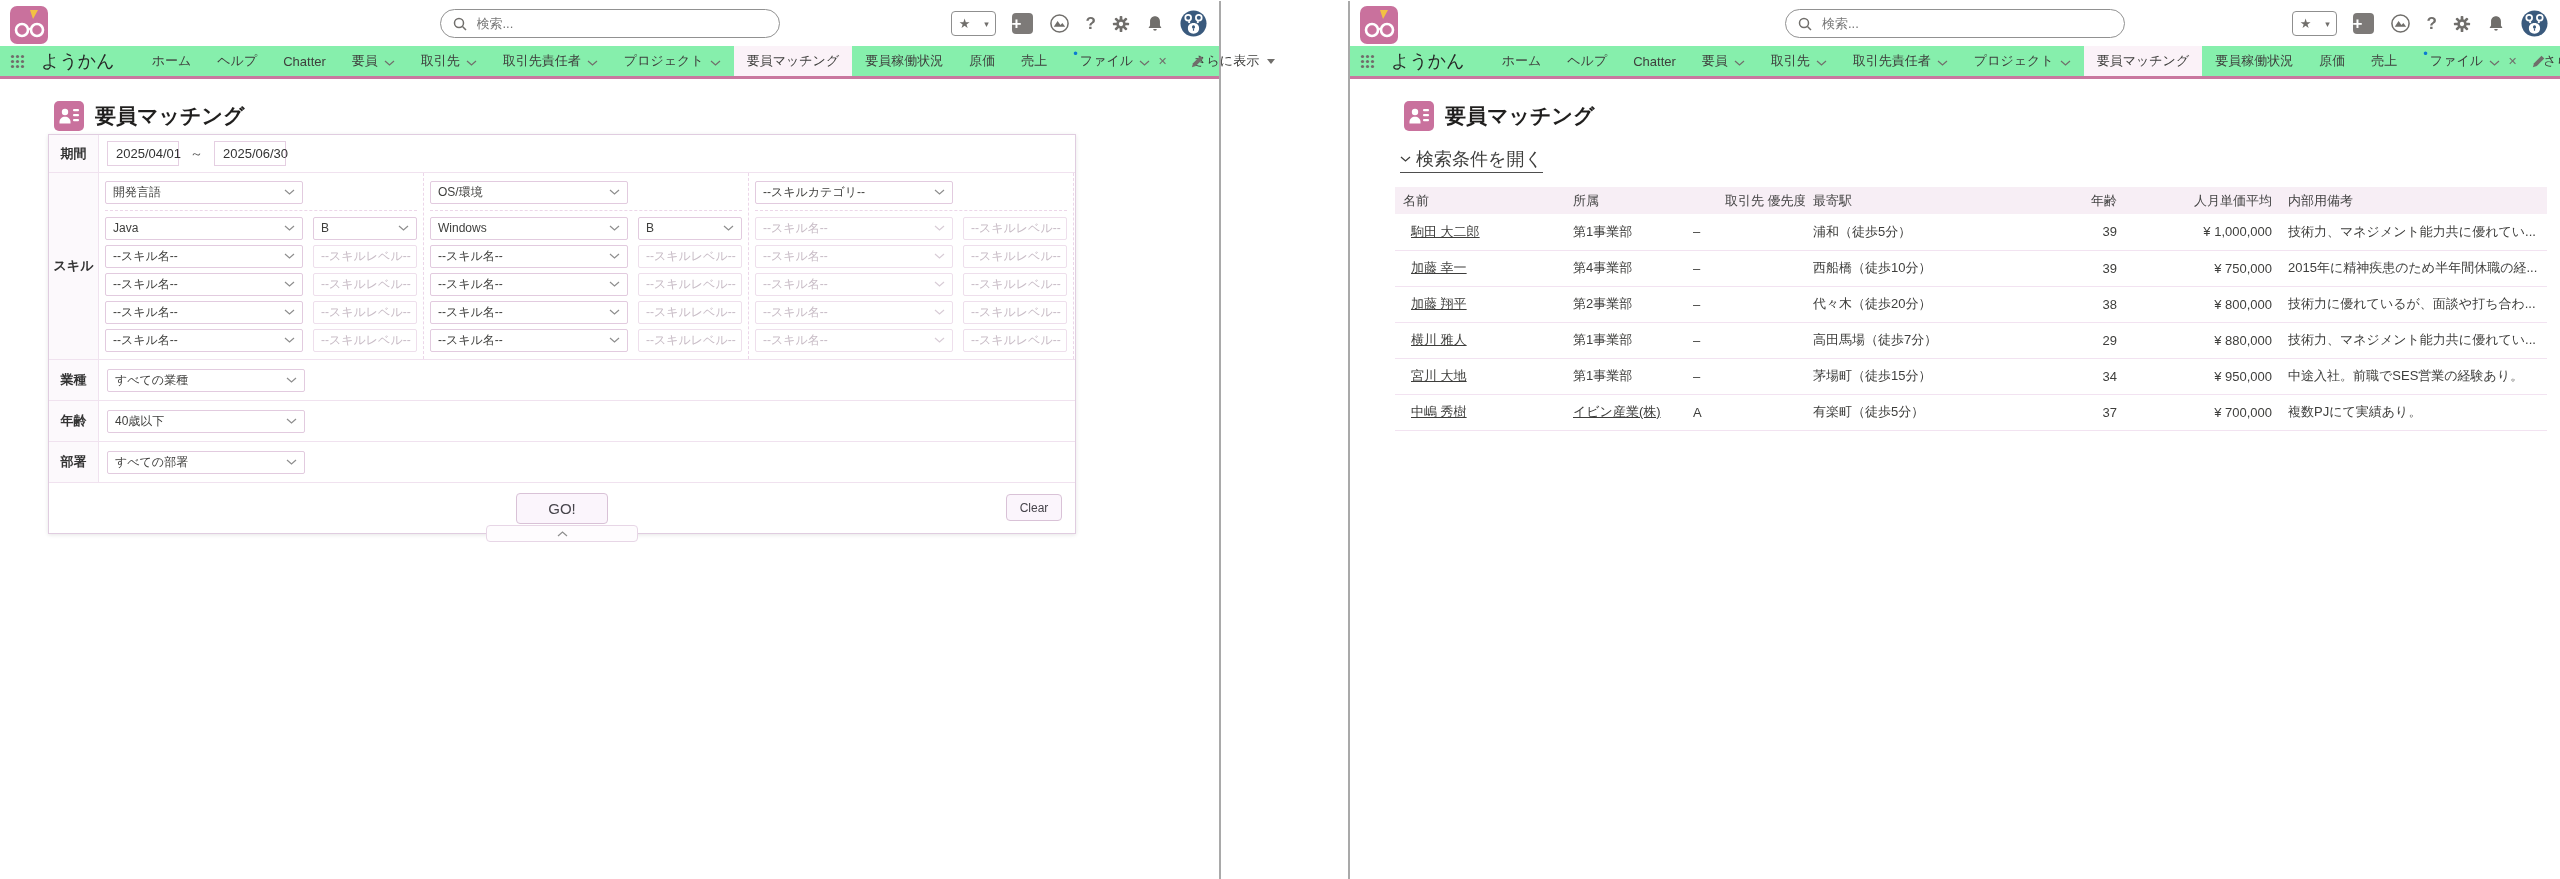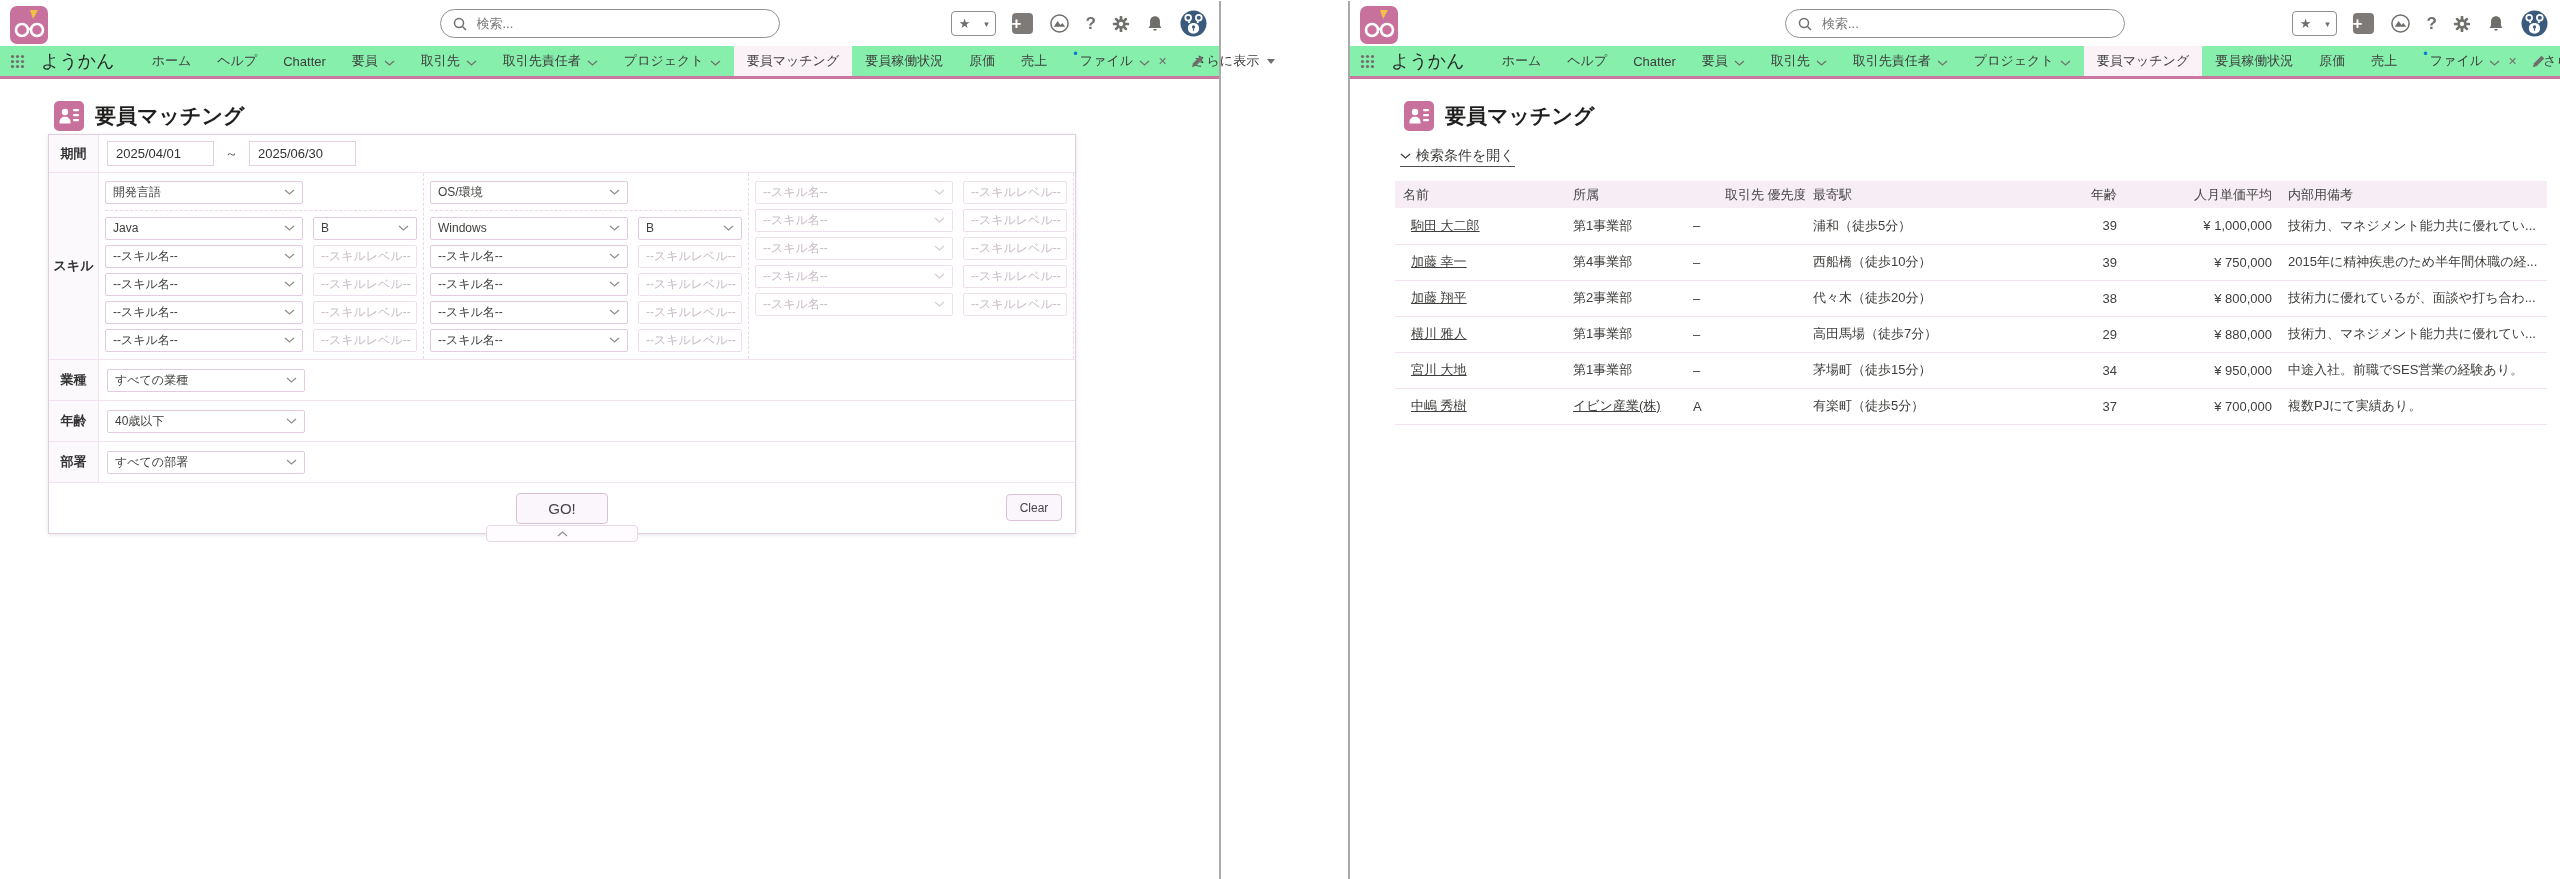--- a/index.html
+++ b/index.html
@@ -41,41 +41,41 @@
   .titlerow h1{font-size:21px;font-weight:bold;color:#201f1e;margin:0;white-space:nowrap;}
   .titleicon{line-height:0;}
 
   
   .formpanel{position:relative;margin:3px 0 0 48px;width:1028px;background:#fff;border:1px solid #e0cde0;box-shadow:0 1px 4px rgba(0,0,0,.10);}
   .frow{display:flex;align-items:stretch;border-bottom:1px solid #f0e2ef;}
   .flabel{width:50px;min-width:50px;display:flex;align-items:center;justify-content:center;font-size:13px;font-weight:bold;color:#333;border-right:1px solid #f0e2ef;background:#fcf9fc;}
   .fbody{flex:1;display:flex;align-items:center;padding:6px 8px;}
   .h38{min-height:38px;}
   .h30{min-height:30px;}
-  .datebox{width:107px;height:25px;border:1px solid #e5cfe2;display:flex;align-items:center;padding:0 8px;font-size:13px;color:#333;background:#fff;cursor:text;}
+  .datebox{width:72px;height:25px;border:1px solid #e5cfe2;display:flex;align-items:center;padding:0 8px;font-size:13px;color:#333;background:#fff;cursor:text;}
   .tilde{margin:0 11px;color:#555;font-size:13px;}
 
   .skillbody{flex:1;display:flex;align-items:stretch;padding:0;}
   .skcol{display:flex;flex-direction:column;padding:5px 6px;border-right:1px dashed #ecd6e9;}
   .skhead{display:flex;border-bottom:1px dashed #ecd6e9;padding-bottom:4px;margin-bottom:3px;}
   .skrow{display:flex;}
   .sel{height:23px;border:1px solid #e2cbdf;border-radius:2px;background:#fff;display:flex;align-items:center;justify-content:space-between;padding:0 7px;font-size:12px;color:#3e3e3c;margin:2.5px 0;cursor:pointer;white-space:nowrap;overflow:hidden;}
   .sel .chev{color:#8e8e8e;display:flex;line-height:0;margin-left:6px;}
   .sel.disabled{color:#c8bcc6;border-color:#eedfec;}
   .sel.disabled .chev{color:#d8ccd6;}
   .w-name{width:198px;}
   .w-lvl{width:104px;margin-left:10px;}
 
   .btnrow{position:relative;height:50px;display:flex;align-items:center;justify-content:center;}
   .gobtn{width:92px;height:31px;background:#fbf5fc;border:1px solid #d9c2d7;border-radius:4px;font-size:15px;color:#46444b;font-family:inherit;cursor:pointer;}
   .clearbtn{position:absolute;right:13px;top:11px;width:56px;height:27px;background:#fbf5fc;border:1px solid #d9c2d7;border-radius:4px;font-size:12px;color:#46444b;font-family:inherit;cursor:pointer;}
   .collapsepill{position:absolute;left:50%;bottom:-9px;transform:translateX(-50%);width:152px;height:17px;background:#fefcfe;border:1px solid #e7d6e6;border-radius:4px;display:flex;align-items:center;justify-content:center;color:#8e8e8e;cursor:pointer;line-height:0;}
 
   
-  .togglelink{display:inline-flex;align-items:center;gap:5px;margin:16px 0 0 50px;font-size:14px;color:#3e3e3c;border-bottom:1px solid #4e4e4e;padding-bottom:1px;cursor:pointer;}
+  .togglelink{display:inline-flex;align-items:center;gap:5px;margin:16px 0 0 50px;font-size:18px;color:#3e3e3c;border-bottom:1px solid #4e4e4e;padding-bottom:1px;cursor:pointer;}
   .togglelink .cv{color:#3e3e3c;}
   table.results{margin:14px 0 0 45px;border-collapse:collapse;width:1152px;table-layout:fixed;font-size:13px;color:#3e3e3c;}
   table.results th{background:#f7eef5;font-weight:normal;text-align:left;height:27px;padding:0 8px;color:#444;overflow:hidden;white-space:nowrap;}
   table.results td{height:36px;padding:0 8px;border-bottom:1px solid #f2e3f1;overflow:hidden;white-space:nowrap;}
   table.results td.c1{padding-left:16px;}
   table.results th.c1{}
   table.results th.c3{padding-left:40px;}
   table.results .num{text-align:right;}
   .rowlink{color:#3e3e3c;text-decoration:underline;cursor:pointer;}
 </style>
@@ -453,20 +453,30 @@
                 <span class="chev">
                   <svg width="11" height="6" viewBox="0 0 11 6">
                     <path d="M1 1l4.5 4L10 1" fill="none" stroke="currentColor" stroke-width="1.2"></path>
                   </svg>
                 </span>
               </div>
           </div>
         </div>
 
         <div class="skcol">
+          <div class="skhead">
+            <div class="sel w-name">
+                <span>--スキルカテゴリ--</span>
+                <span class="chev">
+                  <svg width="11" height="6" viewBox="0 0 11 6">
+                    <path d="M1 1l4.5 4L10 1" fill="none" stroke="currentColor" stroke-width="1.2"></path>
+                  </svg>
+                </span>
+              </div>
+          </div>
           <div class="skrow">
             <div class="sel w-name disabled">
                 <span>--スキル名--</span>
                 <span class="chev">
                   <svg width="11" height="6" viewBox="0 0 11 6">
                     <path d="M1 1l4.5 4L10 1" fill="none" stroke="currentColor" stroke-width="1.2"></path>
                   </svg>
                 </span>
               </div>
             <div class="sel w-lvl disabled">

